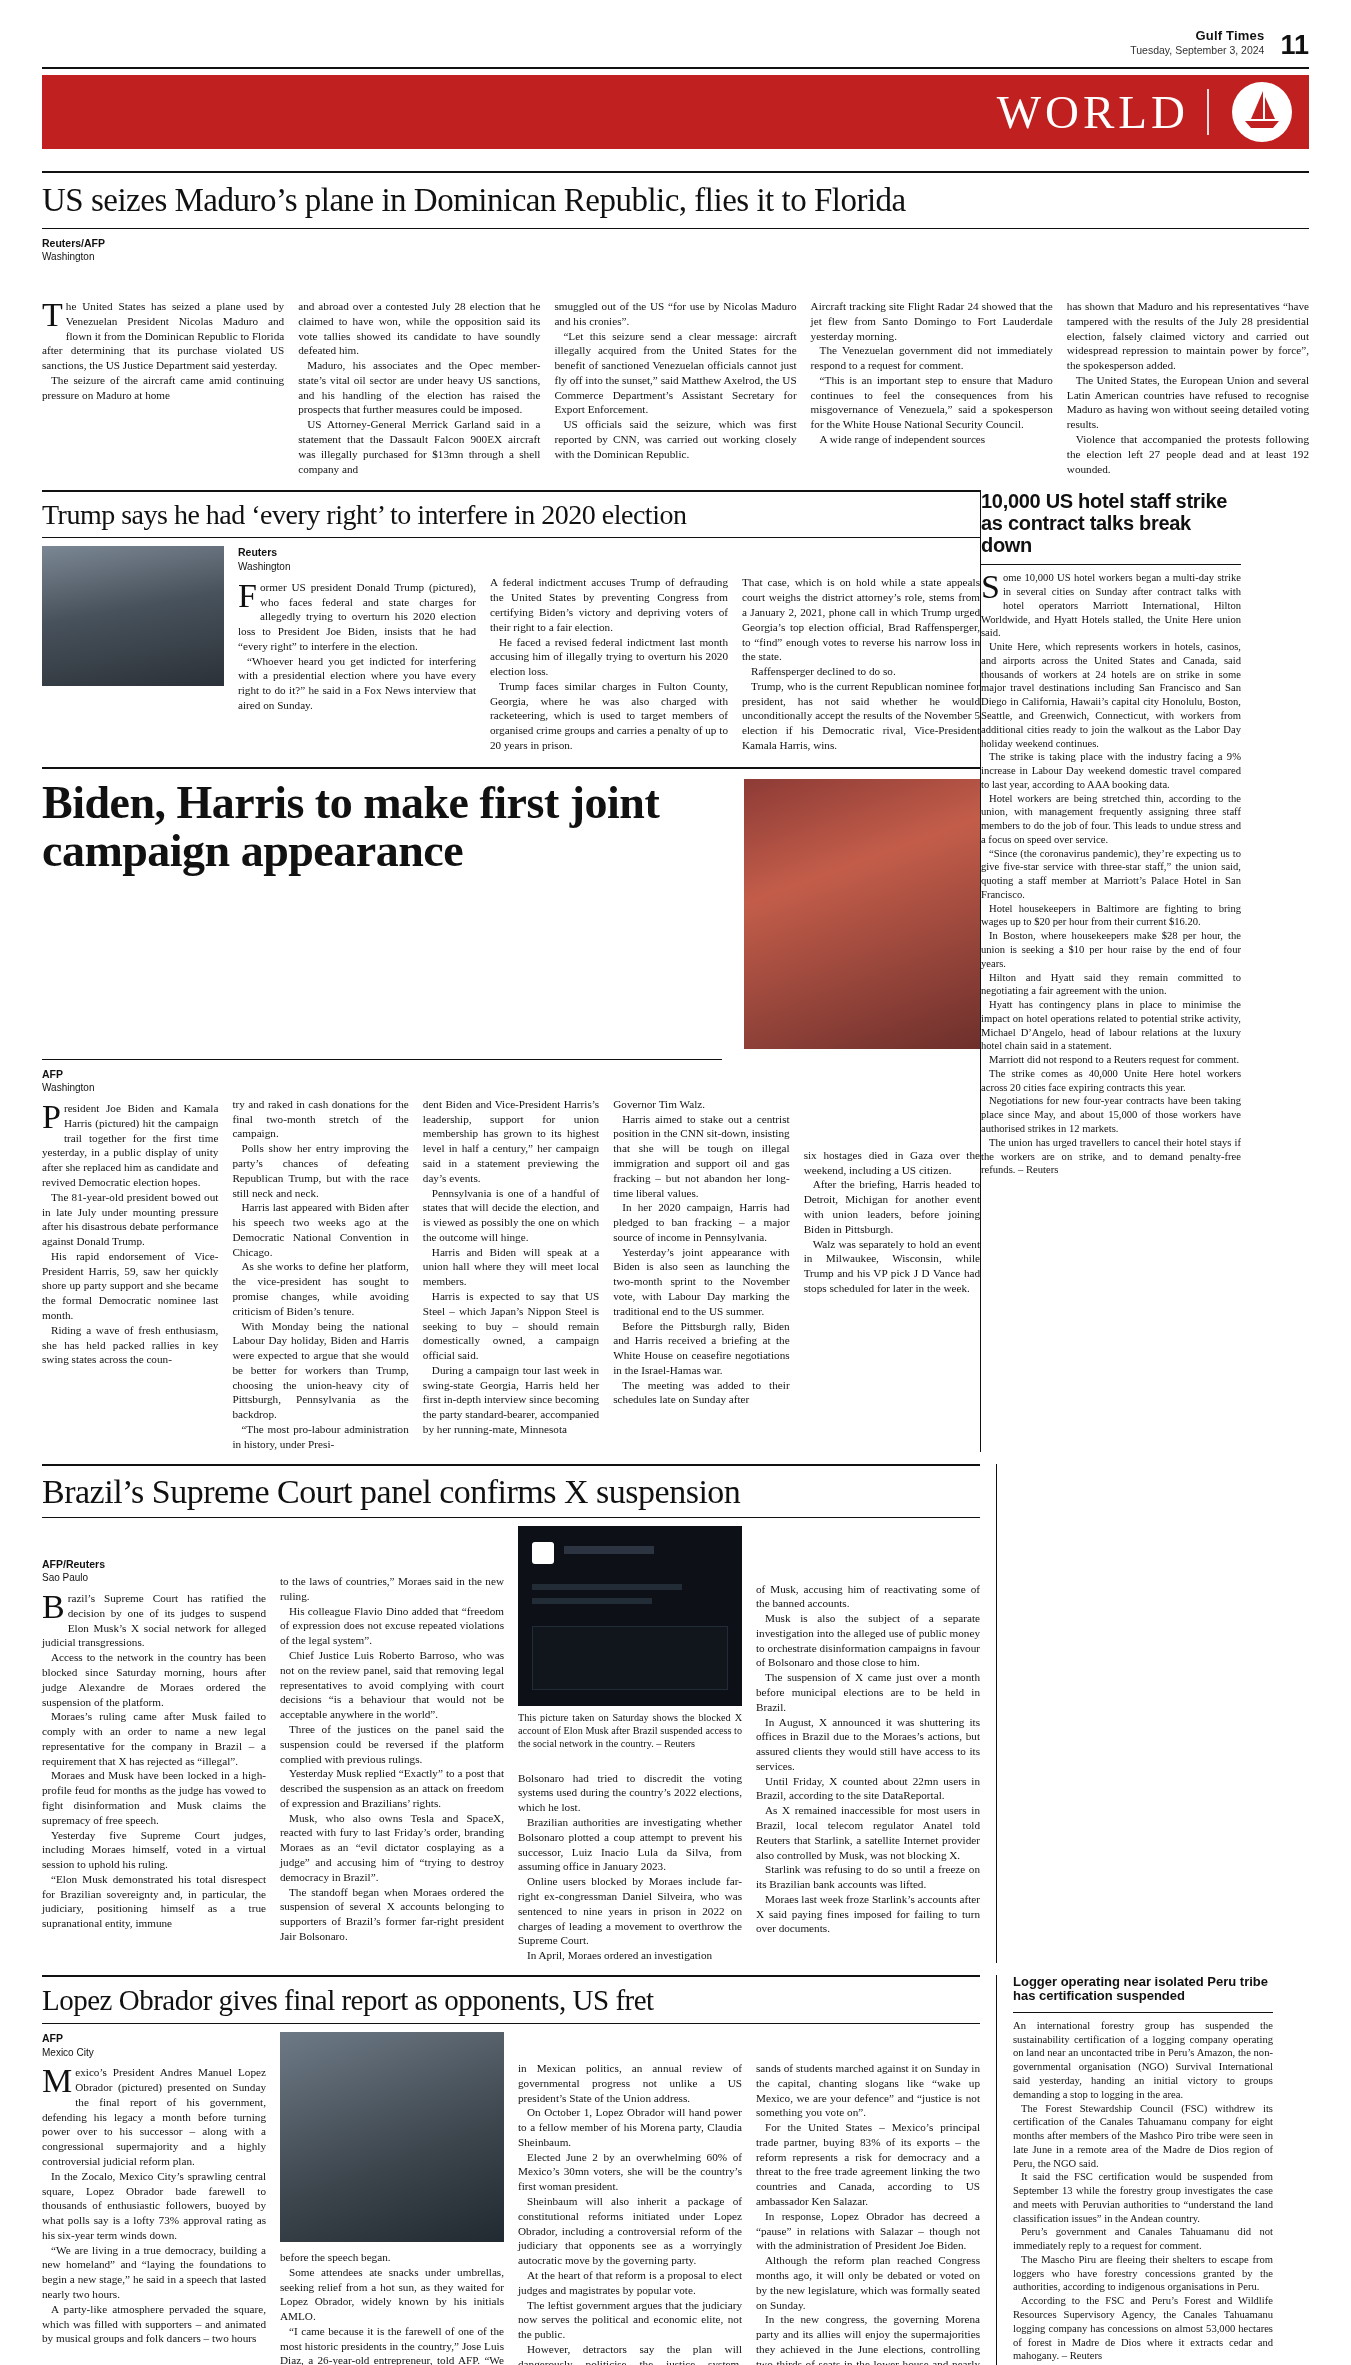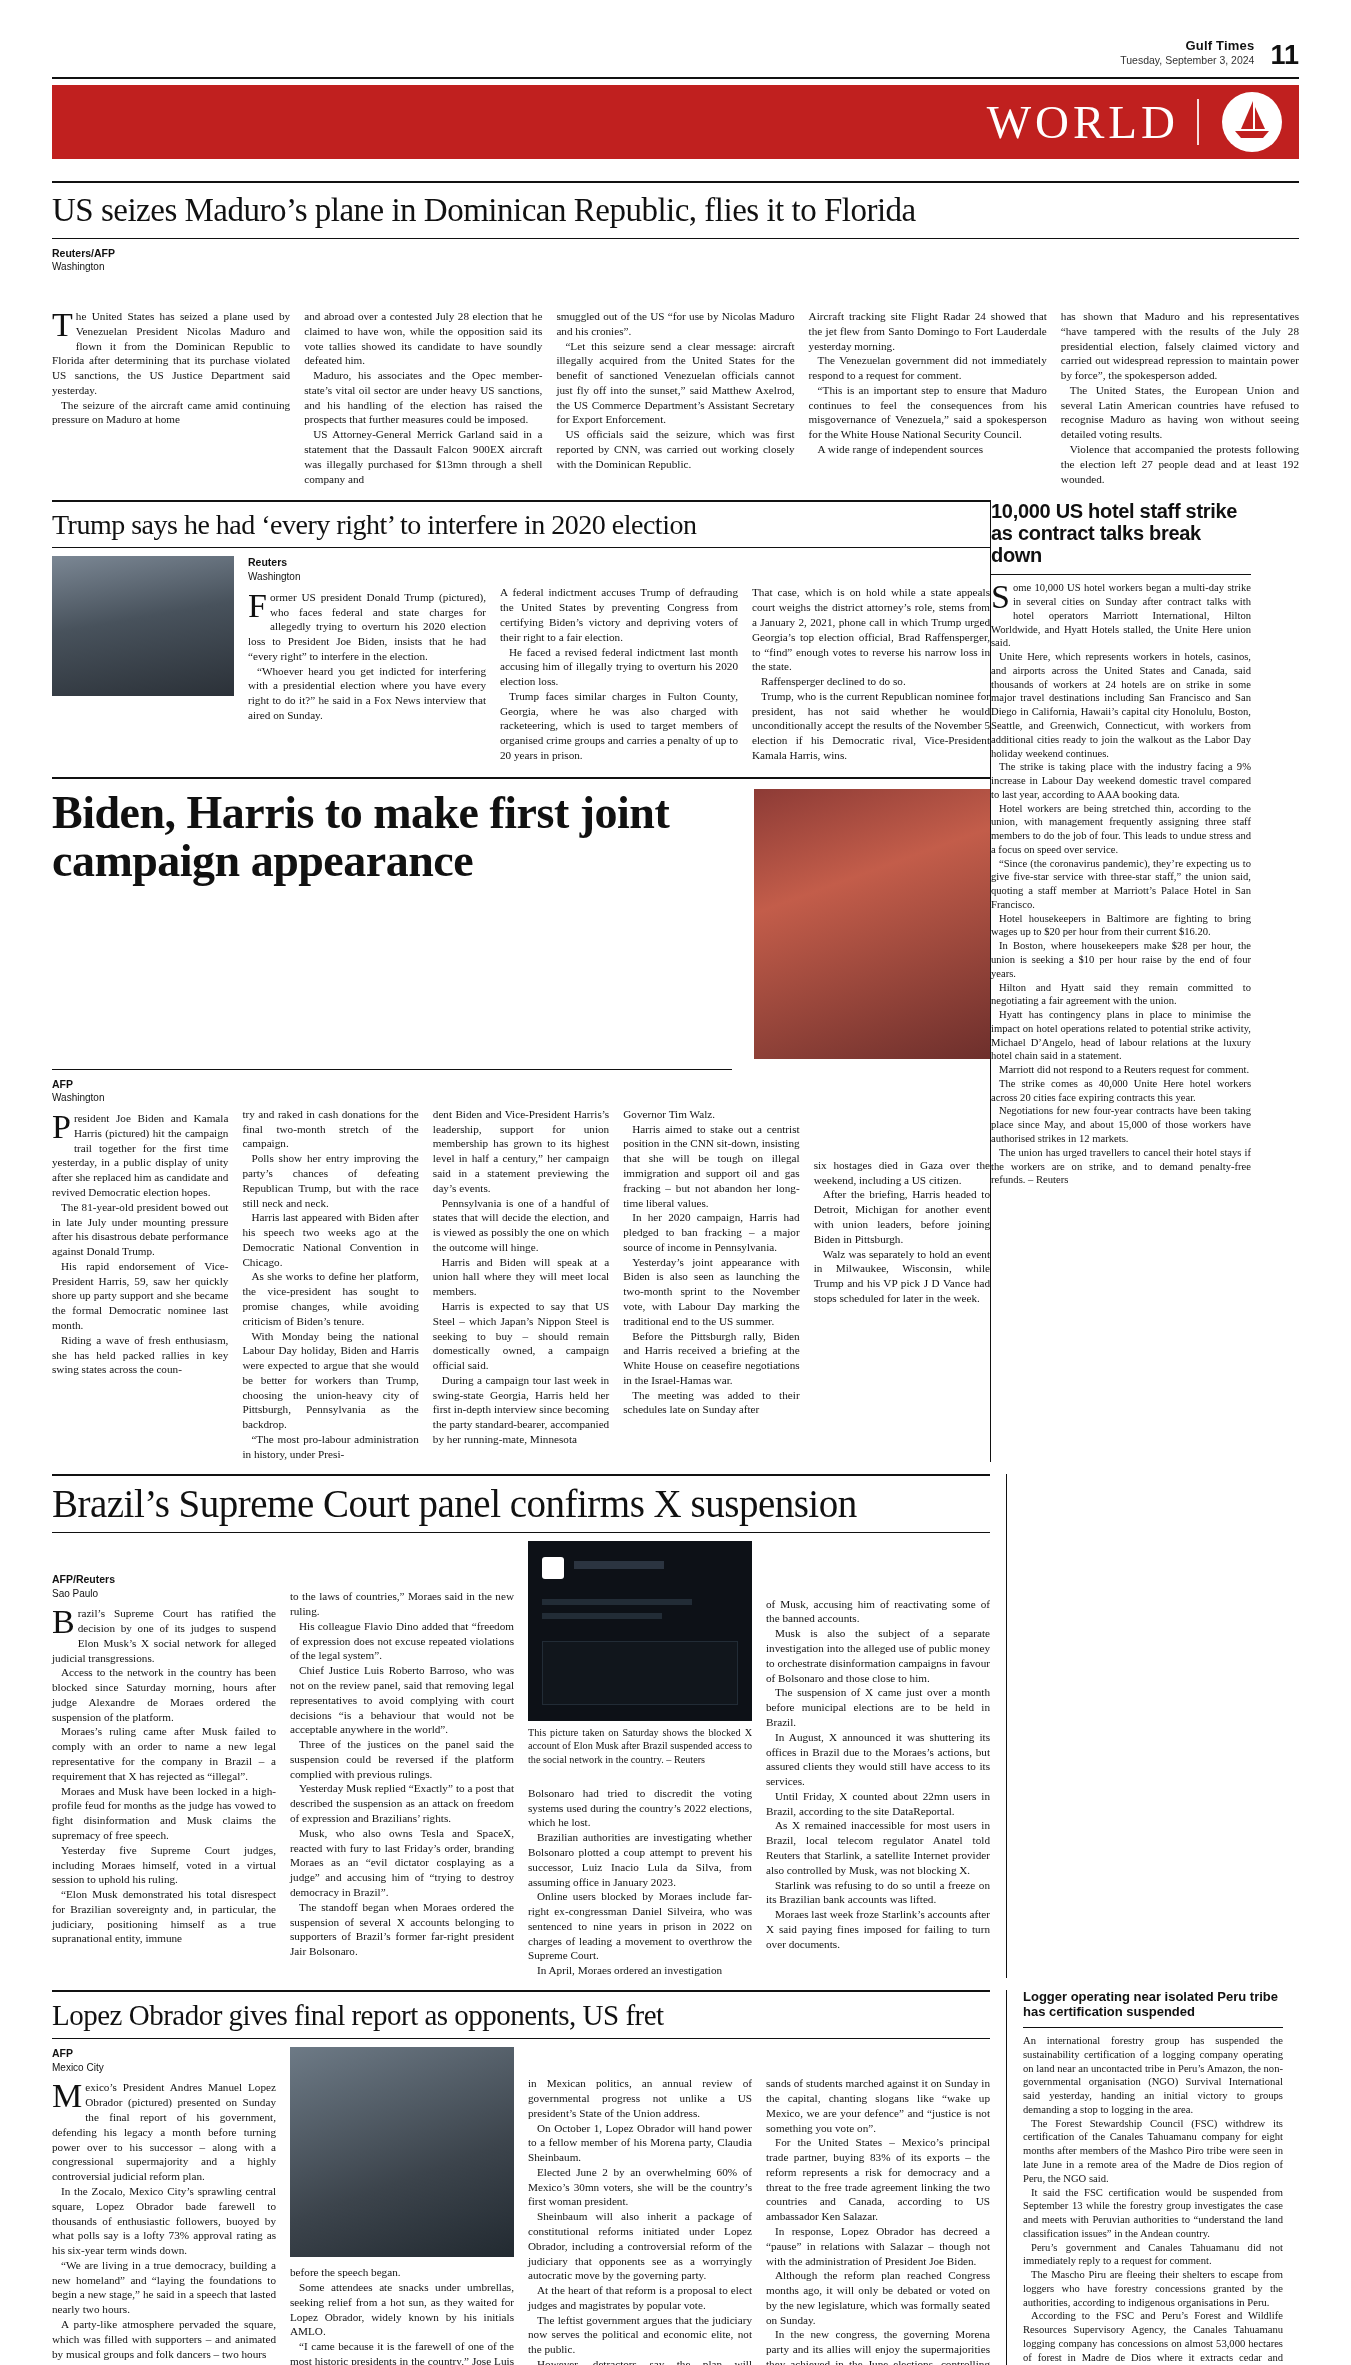--- a/index.html
+++ b/index.html
@@ -1,17 +1,17 @@
 <!DOCTYPE html>
 <html><head>
 <meta charset="utf-8">
 <style>
   html,body{margin:0;padding:0;background:#ffffff;}
   body{width:1351px;height:2365px;font-family:"Liberation Serif",serif;color:#111;position:relative;}
-  .page{width:1351px;height:2365px;position:relative;padding:10px;box-sizing:border-box;}
+  .page{width:1351px;height:2365px;position:relative;padding:0;box-sizing:border-box;}
 
   
   .masthead{display:flex;align-items:flex-end;justify-content:flex-end;padding:28px 42px 4px 42px;box-sizing:border-box;}
   .mast-name{font-family:"Liberation Sans",sans-serif;font-size:13px;font-weight:bold;letter-spacing:.2px;text-align:right;line-height:1.25;}
   .mast-date{font-family:"Liberation Sans",sans-serif;font-size:10.5px;color:#333;text-align:right;line-height:1.25;}
   .mast-page{font-family:"Liberation Sans",sans-serif;font-size:27px;font-weight:bold;margin-left:16px;line-height:1;position:relative;top:2px;}
   .mast-rule{height:2px;background:#111;margin:6px 42px 0 42px;}
 
   
   .banner{margin:6px 42px 0 42px;background:#c0201f;height:74px;display:flex;align-items:center;justify-content:flex-end;position:relative;}
@@ -223,21 +223,21 @@
         <p>Negotiations for new four-year contracts have been taking place since May, and about 15,000 of those workers have authorised strikes in 12 markets.</p>
         <p>The union has urged travellers to cancel their hotel stays if the workers are on strike, and to demand penalty-free refunds. – Reuters</p>
       </div>
     </div>
   </div>
 
   <div class="story" style="padding-top:12px;">
     <div style="display:flex;gap:16px;">
       <div style="width:938px;">
         <div class="sep2"></div>
-        <div class="headline" style="font-size:39px;padding-top:8px;">Brazil’s Supreme Court panel confirms X suspension</div>
+        <div class="headline" style="font-size:34px;padding-top:8px;">Brazil’s Supreme Court panel confirms X suspension</div>
         <div class="sep" style="margin-top:8px;"></div>
 
         <div style="display:flex;gap:14px;margin-top:8px;align-items:center;">
           <div class="col">
             <div class="byline">
               <span>AFP/Reuters</span><br>
               <span class="loc">Sao Paulo</span>
             </div>
             <p class="body first dropcap" style="margin-top:6px;">Brazil’s Supreme Court has ratified the decision by one of its judges to suspend Elon Musk’s X social network for alleged judicial transgressions.</p>
             <p class="body">Access to the network in the country has been blocked since Saturday morning, hours after judge Alexandre de Moraes ordered the suspension of the platform.</p>

